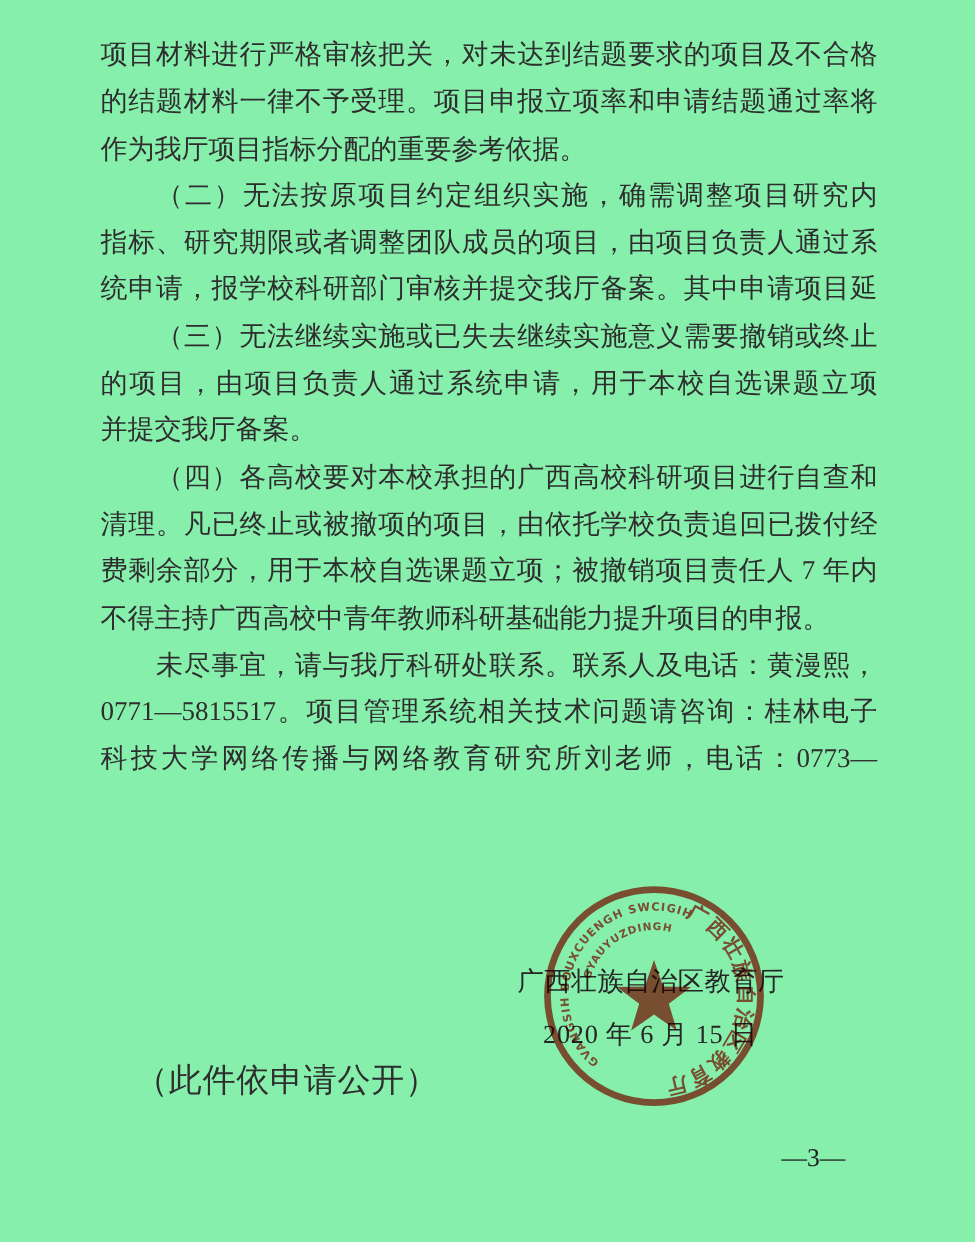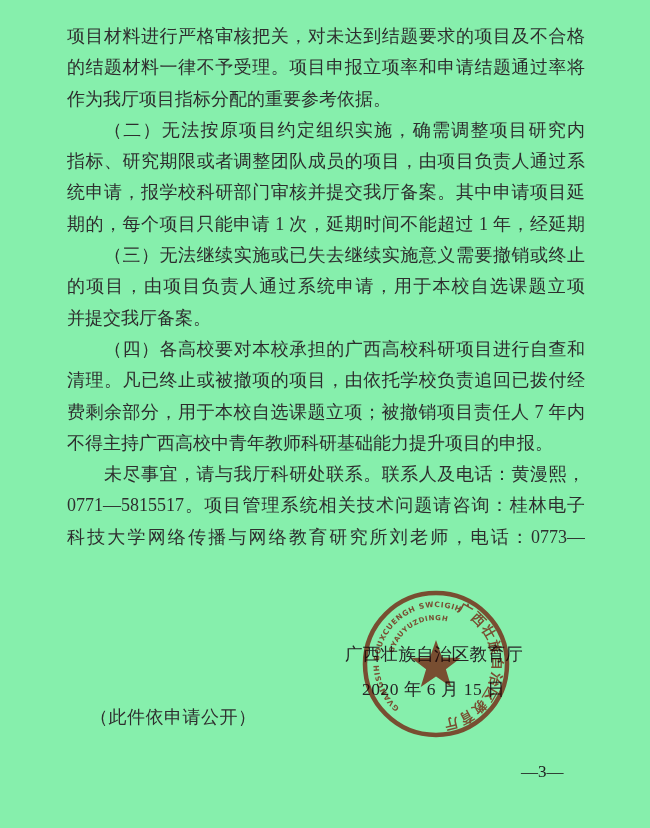--- a/index.html
+++ b/index.html
@@ -26,21 +26,21 @@
   .sig-org{
     position:absolute;left:345px;top:642px;
     font-size:17.5px;letter-spacing:0.3px;color:#262626;white-space:nowrap;
   }
   .sig-date{
     position:absolute;left:362px;top:677px;
     font-size:17.5px;letter-spacing:0.5px;color:#262626;white-space:nowrap;
   }
   .disclosure-note{
     position:absolute;left:90px;top:705px;
-    font-size:18px;letter-spacing:0.5px;color:#2e2e2e;white-space:nowrap;
+    font-size:22px;letter-spacing:0.5px;color:#2e2e2e;white-space:nowrap;
   }
   .page-number{
     position:absolute;left:521px;top:762px;
     font-size:17px;color:#202020;white-space:nowrap;
   }
   .seal{
     position:absolute;left:351px;top:579px;
     width:170px;height:170px;
     mix-blend-mode:multiply;
     opacity:0.85;
@@ -62,21 +62,20 @@
 
 <div class="page">
 
   <div class="body-text">
     <div class="line fill">项目材料进行严格审核把关，对未达到结题要求的项目及不合格</div>
     <div class="line fill">的结题材料一律不予受理。项目申报立项率和申请结题通过率将</div>
     <div class="line end">作为我厅项目指标分配的重要参考依据。</div>
     <div class="line fill indent">（二）无法按原项目约定组织实施，确需调整项目研究内容、</div>
     <div class="line fill">指标、研究期限或者调整团队成员的项目，由项目负责人通过系</div>
     <div class="line fill">统申请，报学校科研部门审核并提交我厅备案。其中申请项目延</div>
-    <div class="line fill">期的，每个项目只能申请 1 次，延期时间不能超过 1 年，经延期</div>
     <div class="line fill indent">（三）无法继续实施或已失去继续实施意义需要撤销或终止</div>
     <div class="line fill">的项目，由项目负责人通过系统申请，用于本校自选课题立项</div>
     <div class="line end">并提交我厅备案。</div>
     <div class="line fill indent">（四）各高校要对本校承担的广西高校科研项目进行自查和</div>
     <div class="line fill">清理。凡已终止或被撤项的项目，由依托学校负责追回已拨付经</div>
     <div class="line fill">费剩余部分，用于本校自选课题立项；被撤销项目责任人 7 年内</div>
     <div class="line end">不得主持广西高校中青年教师科研基础能力提升项目的申报。</div>
     <div class="line fill indent">未尽事宜，请与我厅科研处联系。联系人及电话：黄漫熙，</div>
     <div class="line fill">0771—5815517。项目管理系统相关技术问题请咨询：桂林电子</div>
     <div class="line fill">科技大学网络传播与网络教育研究所刘老师，电话：0773—</div>

